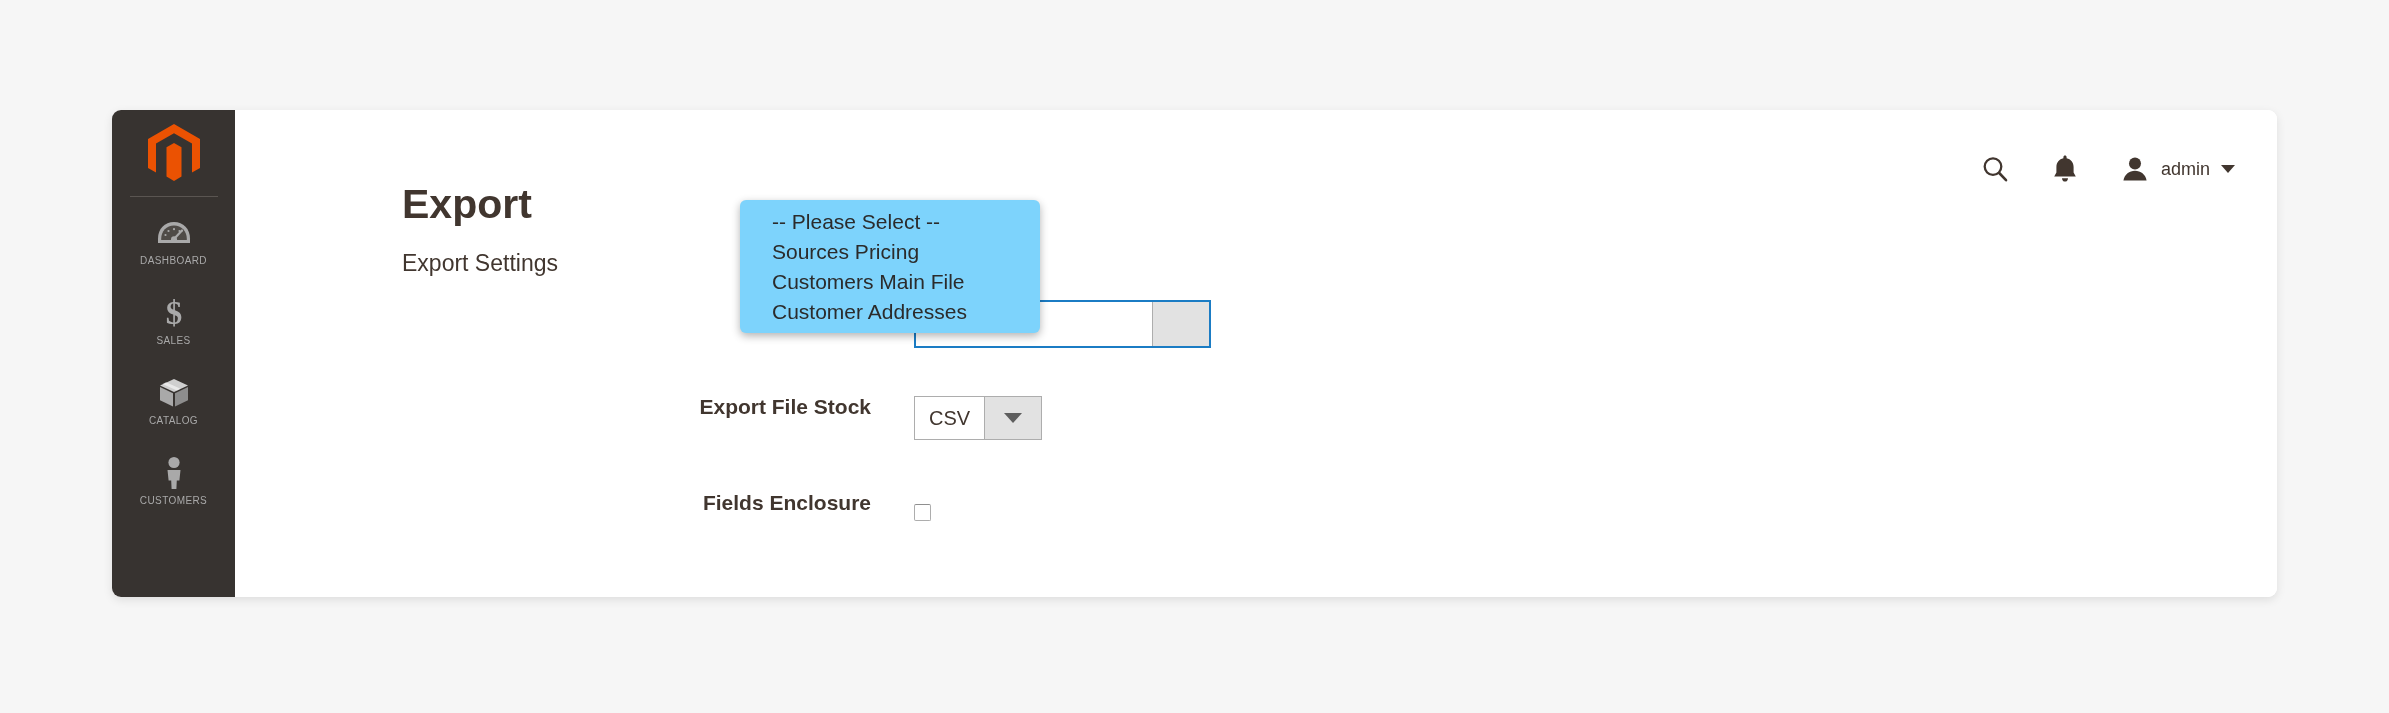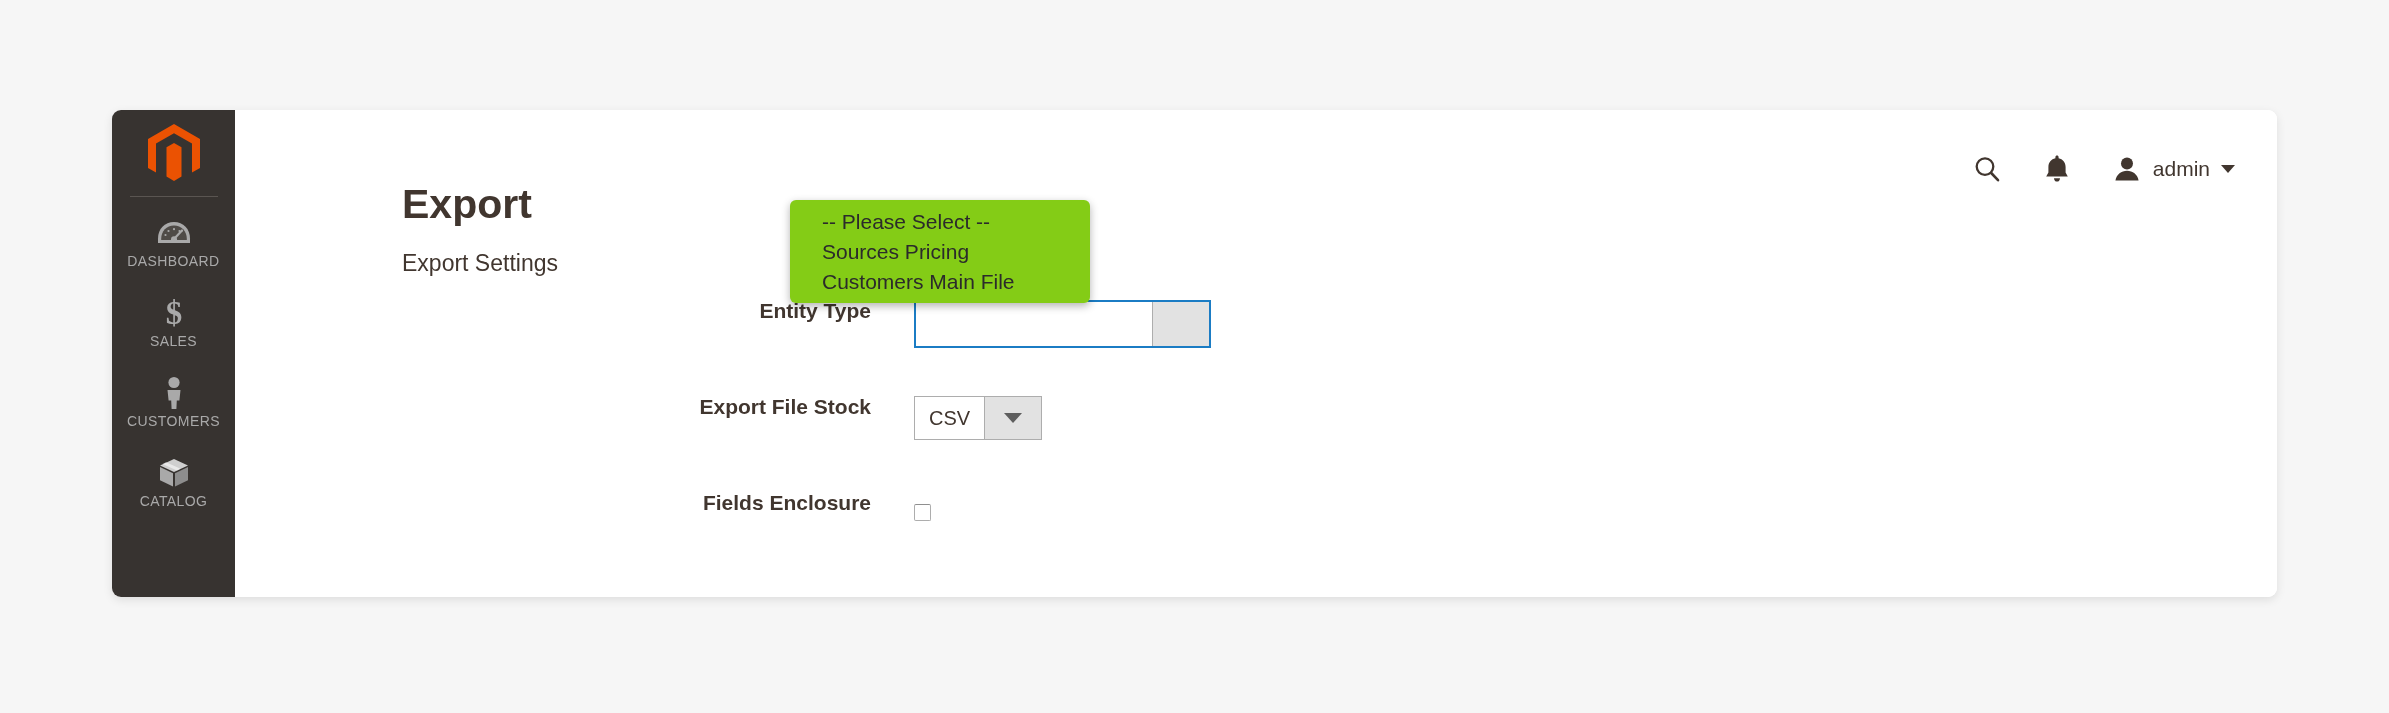--- a/index.html
+++ b/index.html
@@ -60,21 +60,21 @@
   .nav-icon {
     display: block;
     height: 34px;
     line-height: 34px;
     margin-bottom: 4px;
   }
   .nav-icon svg { display: inline-block; vertical-align: middle; }
   .nav-label {
     display: block;
     color: #a9a9a9;
-    font-size: 14px;
+    font-size: 10px;
     letter-spacing: 0.4px;
     line-height: 16px;
     white-space: nowrap;
   }
 
   
   #main {
     flex: 1 1 auto;
     position: relative;
     background: #ffffff;
@@ -111,21 +111,21 @@
     justify-content: center;
     width: 30px;
     height: 30px;
   }
   #admin-menu {
     display: flex;
     align-items: center;
     gap: 11px;
   }
   #admin-name {
-    font-size: 21px;
+    font-size: 18px;
     color: #41362f;
     line-height: 22px;
     white-space: nowrap;
   }
   .caret-down {
     width: 0; height: 0;
     border-left: 7px solid transparent;
     border-right: 7px solid transparent;
     border-top: 8px solid #41362f;
   }
@@ -228,24 +228,24 @@
     border-top-color: #8f8f8f;
     border-radius: 2px;
     background: #ffffff;
     box-sizing: border-box;
     margin-top: 12px;
   }
 
   
   #entity-type-options {
     position: absolute;
-    left: 790px;
+    left: 740px;
     top: 200px;
     width: 300px;
-    background: #84cc16;
+    background: #7dd3fc;
     border-radius: 6px;
     box-shadow: 0 3px 9px rgba(0,0,0,0.30);
     padding: 7px 0 6px 0;
     z-index: 40;
     box-sizing: border-box;
   }
   .option-item {
     height: 30px;
     line-height: 30px;
     font-size: 21px;
@@ -298,38 +298,38 @@
       <span class="nav-icon">
         <svg width="24" height="34" viewBox="0 0 24 34" aria-hidden="true">
           <text x="12" y="28" text-anchor="middle" font-family="'Liberation Serif', serif" font-size="33" font-weight="bold" fill="#a9a9a9">$</text>
         </svg>
       </span>
       <span class="nav-label">SALES</span>
     </a>
 
     <a class="nav-item" href="#">
       <span class="nav-icon">
-        <svg width="26" height="34" viewBox="0 0 26 34" aria-hidden="true">
-          <circle cx="13" cy="6.5" r="5.6" fill="#a9a9a9"></circle>
-          <path d="M6.5 14 L19.5 14 L18.4 24.5 L15.8 24.5 L15.4 33 L10.6 33 L10.2 24.5 L7.6 24.5 Z" fill="#a9a9a9"></path>
-        </svg>
-      </span>
-      <span class="nav-label">CUSTOMERS</span>
-    </a>
-
-    <a class="nav-item" href="#">
-      <span class="nav-icon">
         <svg width="34" height="34" viewBox="0 0 34 34" aria-hidden="true">
           <path d="M17 3 L31 9.5 L17 16 L3 9.5 Z" fill="#cfcfcf"></path>
           <path d="M3 11 L16 17.2 L16 30.5 L3 24.3 Z" fill="#a9a9a9"></path>
           <path d="M31 11 L18 17.2 L18 30.5 L31 24.3 Z" fill="#8d8d8d"></path>
           <path d="M9 6.2 L23.5 12.8 L20 14.5 L5.6 7.9 Z" fill="#ffffff" opacity="0.55"></path>
         </svg>
       </span>
       <span class="nav-label">CATALOG</span>
+    </a>
+
+    <a class="nav-item" href="#">
+      <span class="nav-icon">
+        <svg width="26" height="34" viewBox="0 0 26 34" aria-hidden="true">
+          <circle cx="13" cy="6.5" r="5.6" fill="#a9a9a9"></circle>
+          <path d="M6.5 14 L19.5 14 L18.4 24.5 L15.8 24.5 L15.4 33 L10.6 33 L10.2 24.5 L7.6 24.5 Z" fill="#a9a9a9"></path>
+        </svg>
+      </span>
+      <span class="nav-label">CUSTOMERS</span>
     </a>
   </nav>
 
   <div id="main">
 
     <div id="page-header">
       <h1 id="page-title">Export</h1>
 
       <div id="header-actions">
         <span class="hdr-icon">
@@ -393,13 +393,14 @@
       </div>
 
     </div>
   </div>
 </div>
 
 <div id="entity-type-options">
   <div class="option-item">-- Please Select --</div>
   <div class="option-item">Sources Pricing</div>
   <div class="option-item">Customers Main File</div>
+  <div class="option-item">Customer Addresses</div>
 </div>
 
 </body></html>

